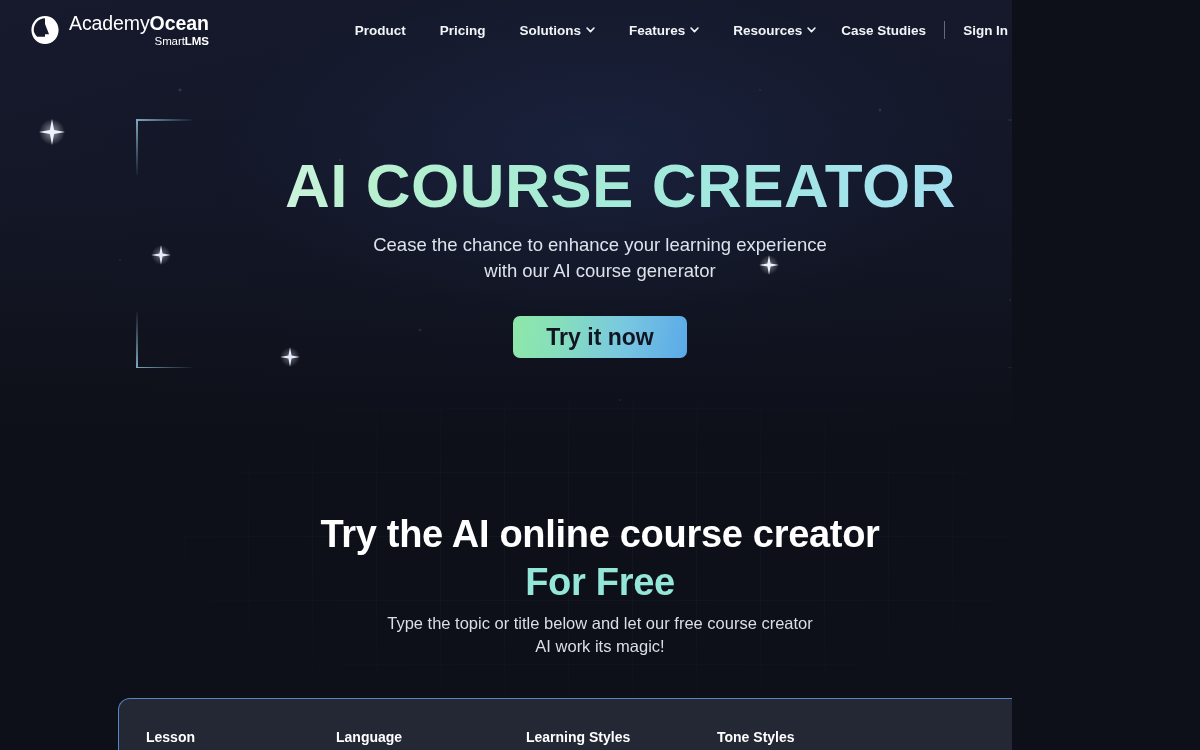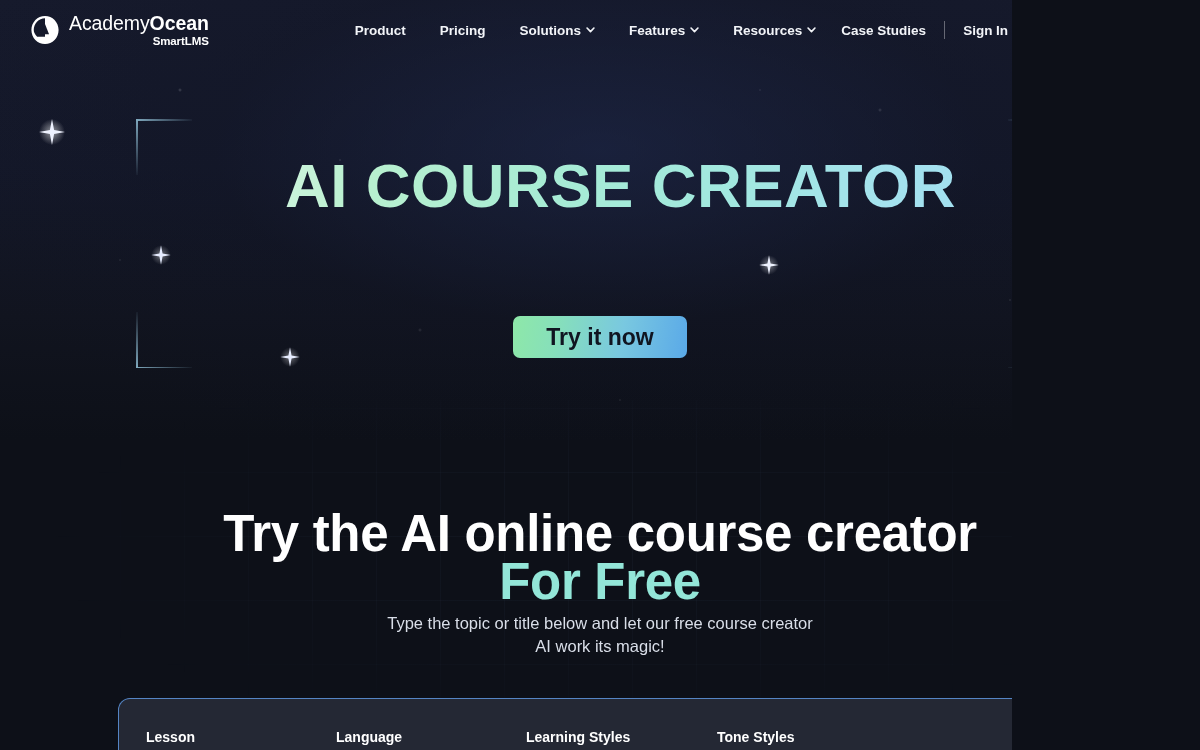--- a/index.html
+++ b/index.html
@@ -99,21 +99,21 @@
   }
   .logo-line1 .light { font-weight: 400; }
   .logo-line2 {
     font-size: 11.5px;
     font-weight: 700;
     color: #fff;
     text-align: right;
     margin-top: 2px;
     letter-spacing: -0.1px;
   }
-  .logo-line2 .light { font-weight: 700; text-align: right; }
+  .logo-line2 .light { font-weight: 400; text-align: right; }
 
   .nav {
     display: flex;
     align-items: flex-end;
     margin-left: 133px;
     gap: 8px;
   }
   .nav-item {
     display: flex;
     align-items: center;
@@ -250,21 +250,21 @@
   .sec2 {
     position: absolute;
     top: 440px; left: 0;
     width: 1200px;
     z-index: 10;
     text-align: center;
   }
   .sec2-title {
     position: absolute;
     top: 70px; left: 0; width: 1200px;
-    font-size: 51px;
+    font-size: 38px;
     font-weight: 700;
     line-height: 48px;
     color: #ffffff;
     letter-spacing: -0.3px;
   }
   .sec2-title .free {
     color: #93e6d8;
     display: block;
   }
   .sec2-desc {
@@ -448,20 +448,24 @@
     <div class="header-right">
       <div class="hr-link">Case Studies</div>
       <div class="hr-sep"></div>
       <div class="hr-link">Sign In</div>
       <button class="demo-btn">Request a Demo</button>
     </div>
   </div>
 
   <div class="hero">
     <h1 class="hero-title">AI COURSE CREATOR</h1>
+    <p class="hero-sub">
+      <span>Cease the chance to enhance your learning experience</span><br>
+      <span>with our AI course generator</span>
+    </p>
     <button class="try-btn">Try it now</button>
   </div>
 
   <div class="sec2">
     <h2 class="sec2-title">
       <span>Try the AI online course creator</span>
       <span class="free">For Free</span>
     </h2>
     <p class="sec2-desc">
       <span>Type the topic or title below and let our free course creator</span><br>

